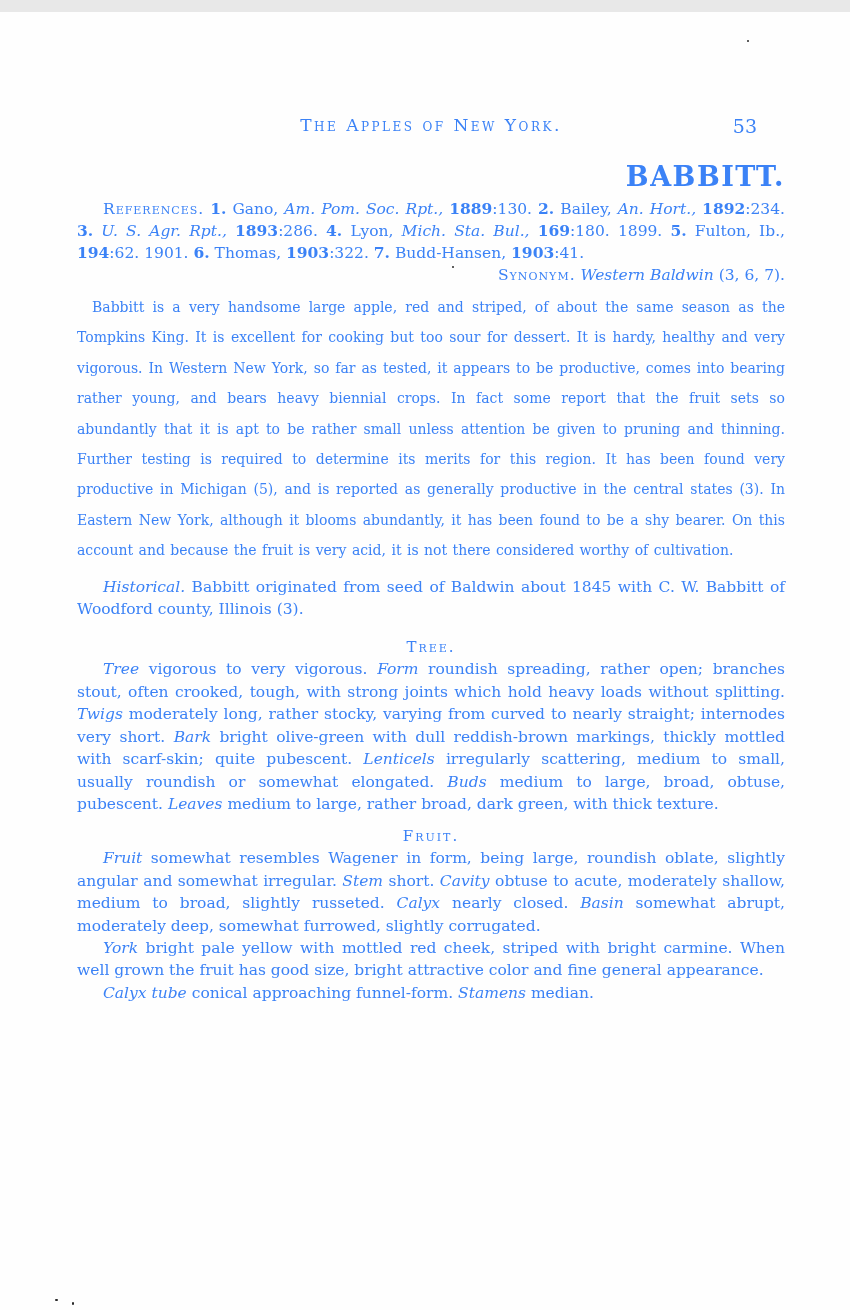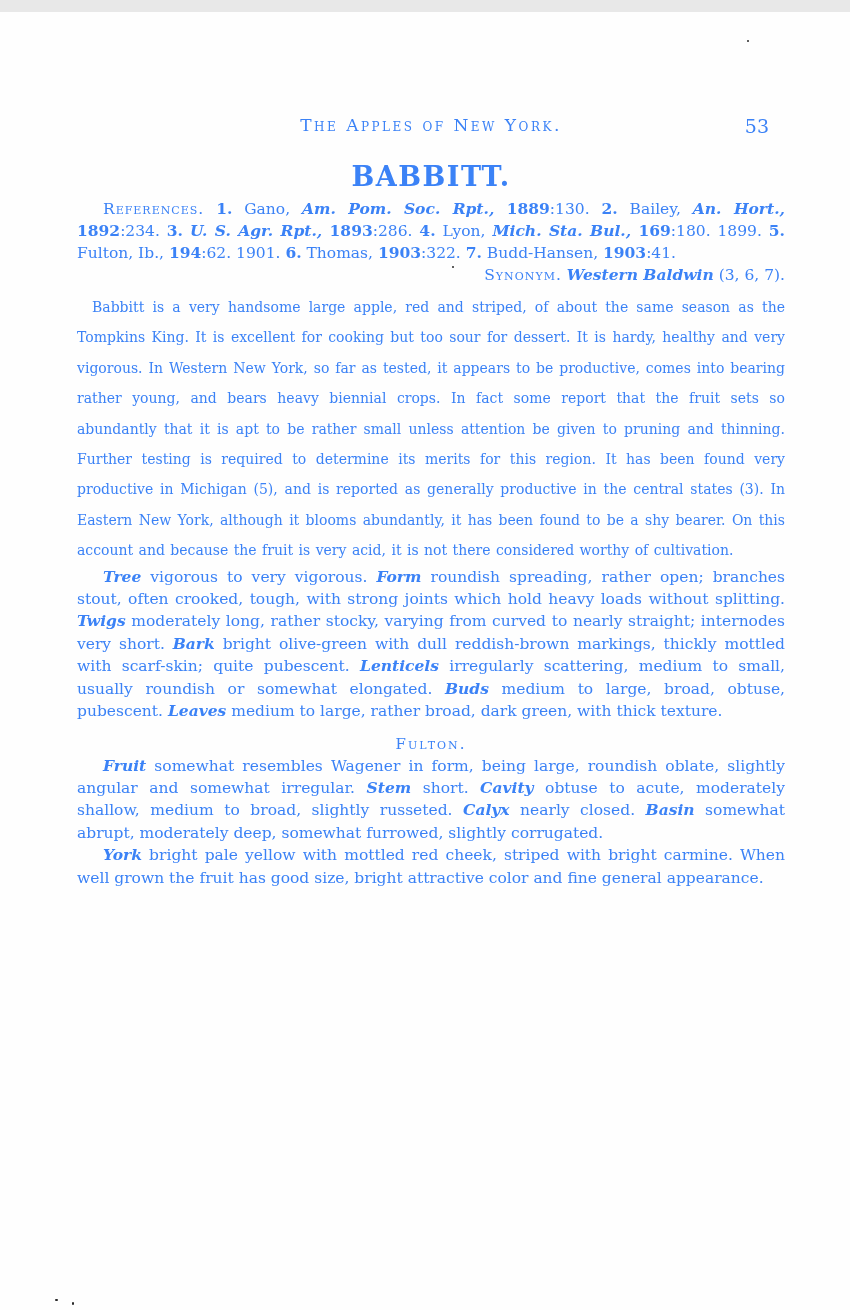--- a/index.html
+++ b/index.html
@@ -18,28 +18,28 @@
     position:relative;
     text-align:center;
     font-variant:small-caps;
     font-size:17px;
     letter-spacing:2.5px;
     height:22px;
     line-height:22px;
   }
   .page-number{
     position:absolute;
-    right:16px;top:1px;
+    right:28px;top:1px;
     font-size:19px;
     letter-spacing:0;
     font-variant:normal;
   }
   .title{
     margin:24px 0 0 0;
-    text-align:center;
+    text-align:right;
     font-size:27px;
     font-weight:bold;
     letter-spacing:1.5px;
     line-height:34px;
   }
   p{margin:0;}
   .refs{
     margin-top:4px;
     font-size:15.5px;
     line-height:22px;
@@ -76,21 +76,21 @@
     letter-spacing:2px;
     line-height:22px;
   }
   .section-heading.fruit{margin-top:10px;}
   .detail{
     font-size:15.5px;
     line-height:22.4px;
     text-align:justify;
     text-indent:26px;
   }
-  .seg-i{font-style:italic;font-weight:bold;}
+  .seg-i{font-style:italic;}
   .seg-b{font-weight:bold;}
   .seg-sc{font-variant:small-caps;letter-spacing:1px;}
   .speck{
     position:absolute;
     background:#2a2a2a;
     border-radius:1px;
   }
   .speck.s1{left:55px;top:1287px;width:3px;height:2px;}
   .speck.s2{left:72px;top:1290px;width:2px;height:3px;}
   .speck.s3{left:747px;top:28px;width:2px;height:2px;}
@@ -107,30 +107,33 @@
   </div>
 
   <h1 class="title">BABBITT.</h1>
 
   <p class="refs"><span class="seg-sc">References.</span><span>  </span><span class="seg-b">1.</span><span> Gano, </span><span class="seg-i">Am. Pom. Soc. Rpt., </span><span class="seg-b">1889</span><span>:130.  </span><span class="seg-b">2.</span><span> Bailey, </span><span class="seg-i">An. Hort., </span><span class="seg-b">1892</span><span>:234.  </span><span class="seg-b">3.</span><span> </span><span class="seg-i">U. S. Agr. Rpt., </span><span class="seg-b">1893</span><span>:286.  </span><span class="seg-b">4.</span><span> Lyon, </span><span class="seg-i">Mich. Sta. Bul., </span><span class="seg-b">169</span><span>:180. 1899.  </span><span class="seg-b">5.</span><span> Fulton, Ib., </span><span class="seg-b">194</span><span>:62. 1901.  </span><span class="seg-b">6.</span><span> Thomas, </span><span class="seg-b">1903</span><span>:322.  </span><span class="seg-b">7.</span><span> Budd-Hansen, </span><span class="seg-b">1903</span><span>:41.</span></p>
 
   <p class="synonym"><span class="seg-sc">Synonym.</span><span>  </span><span class="seg-i">Western Baldwin</span><span> (3, 6, 7).</span></p>
 
   <p class="description">Babbitt is a very handsome large apple, red and striped, of about the same season as the Tompkins King.  It is excellent for cooking but too sour for dessert.  It is hardy, healthy and very vigorous. In Western New York, so far as tested, it appears to be productive, comes into bearing rather young, and bears heavy biennial crops. In fact some report that the fruit sets so abundantly that it is apt to be rather small unless attention be given to pruning and thinning. Further testing is required to determine its merits for this region. It has been found very productive in Michigan (5), and is reported as generally productive in the central states (3).  In Eastern New York, although it blooms abundantly, it has been found to be a shy bearer.  On this account and because the fruit is very acid, it is not there considered worthy of cultivation.</p>
 
+  <p class="historical"><span class="seg-i">Historical.</span><span>  Babbitt originated from seed of Baldwin about 1845 with C. W. Babbitt of Woodford county, Illinois (3).</span></p>
 
+  <h2 class="section-heading">Tree.</h2>
 
   <p class="detail"><span class="seg-i">Tree</span><span> vigorous to very vigorous.  </span><span class="seg-i">Form</span><span> roundish spreading, rather open; branches stout, often crooked, tough, with strong joints which hold heavy loads without splitting.  </span><span class="seg-i">Twigs</span><span> moderately long, rather stocky, varying from curved to nearly straight; internodes very short.  </span><span class="seg-i">Bark</span><span> bright olive-green with dull reddish-brown markings, thickly mottled with scarf-skin; quite pubescent.  </span><span class="seg-i">Lenticels</span><span> irregularly scattering, medium to small, usually roundish or somewhat elongated.  </span><span class="seg-i">Buds</span><span> medium to large, broad, obtuse, pubescent.  </span><span class="seg-i">Leaves</span><span> medium to large, rather broad, dark green, with thick texture.</span></p>
 
-  <h2 class="section-heading fruit">Fulton.</h2>
+  <h2 class="section-heading fruit">Fruit.</h2>
 
   <p class="detail"><span class="seg-i">Fruit</span><span> somewhat resembles Wagener in form, being large, roundish oblate, slightly angular and somewhat irregular.  </span><span class="seg-i">Stem</span><span> short.  </span><span class="seg-i">Cavity</span><span> obtuse to acute, moderately shallow, medium to broad, slightly russeted.  </span><span class="seg-i">Calyx</span><span> nearly closed. </span><span class="seg-i">Basin</span><span> somewhat abrupt, moderately deep, somewhat furrowed, slightly corrugated.</span></p>
 
   <p class="detail"><span class="seg-i">York</span><span> bright pale yellow with mottled red cheek, striped with bright carmine. When well grown the fruit has good size, bright attractive color and fine general appearance.</span></p>
 
+  <p class="detail"><span class="seg-i">Calyx tube</span><span> conical approaching funnel-form.  </span><span class="seg-i">Stamens</span><span> median.</span></p>
 
 
   <span class="speck s1"></span>
   <span class="speck s2"></span>
   <span class="speck s3"></span>
   <span class="speck s4"></span>
 
 </div>
 
 </body></html>

